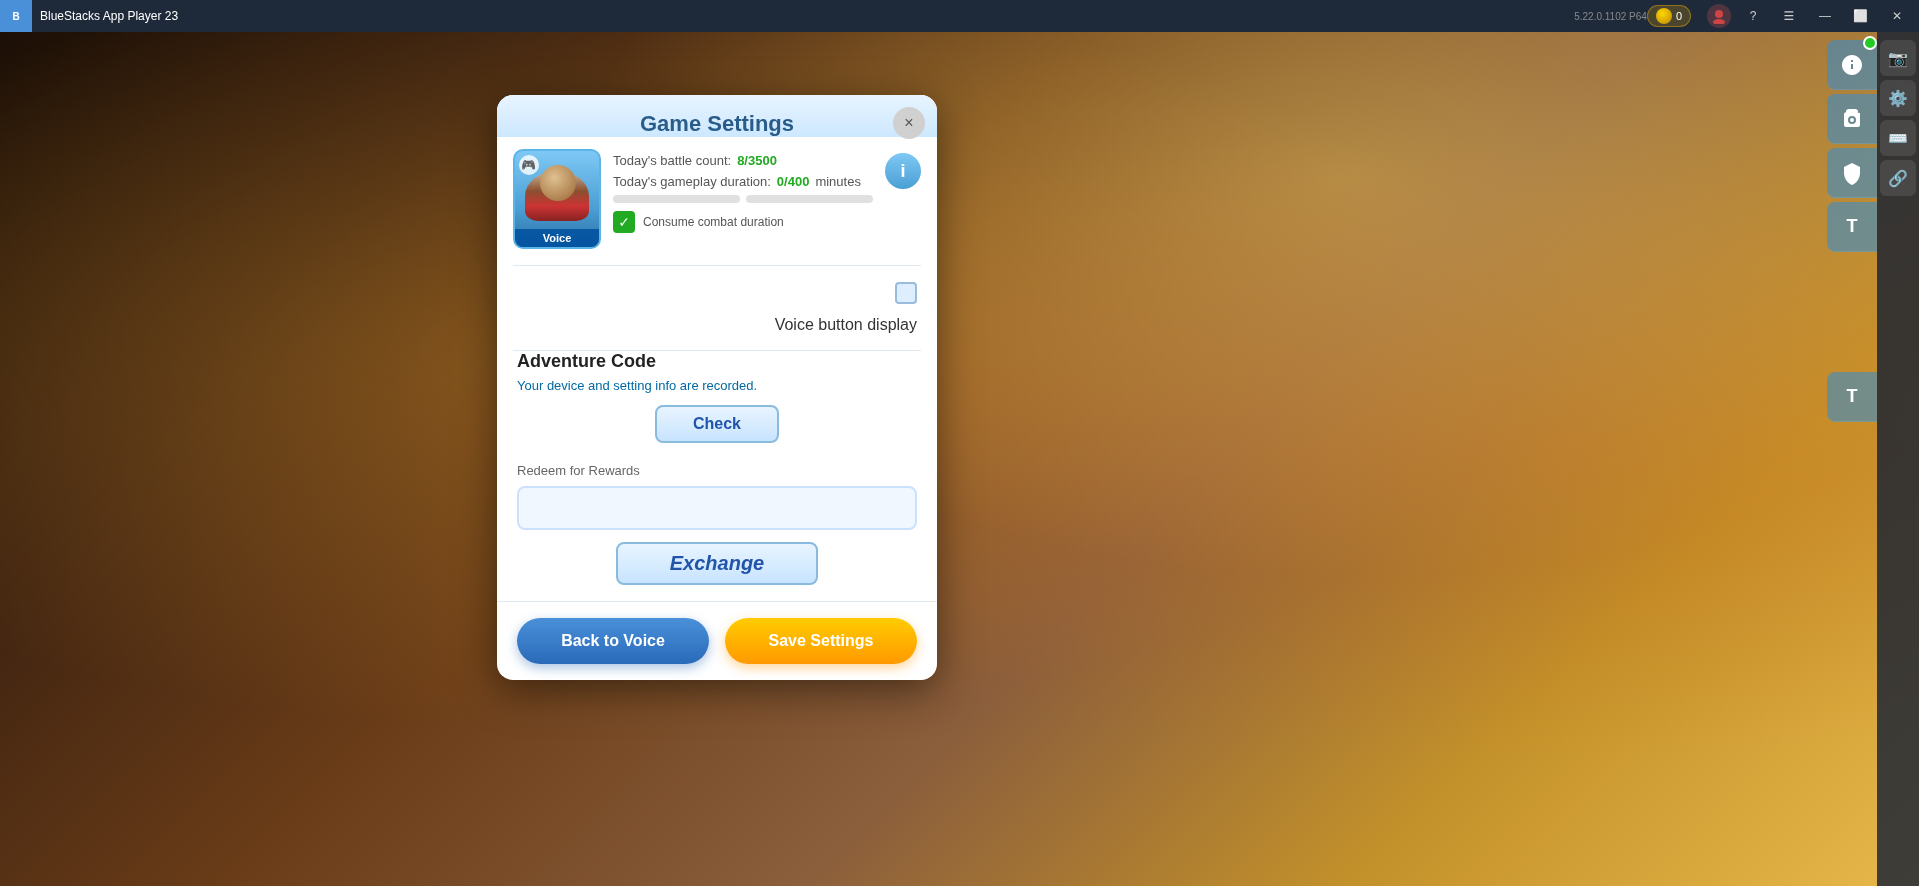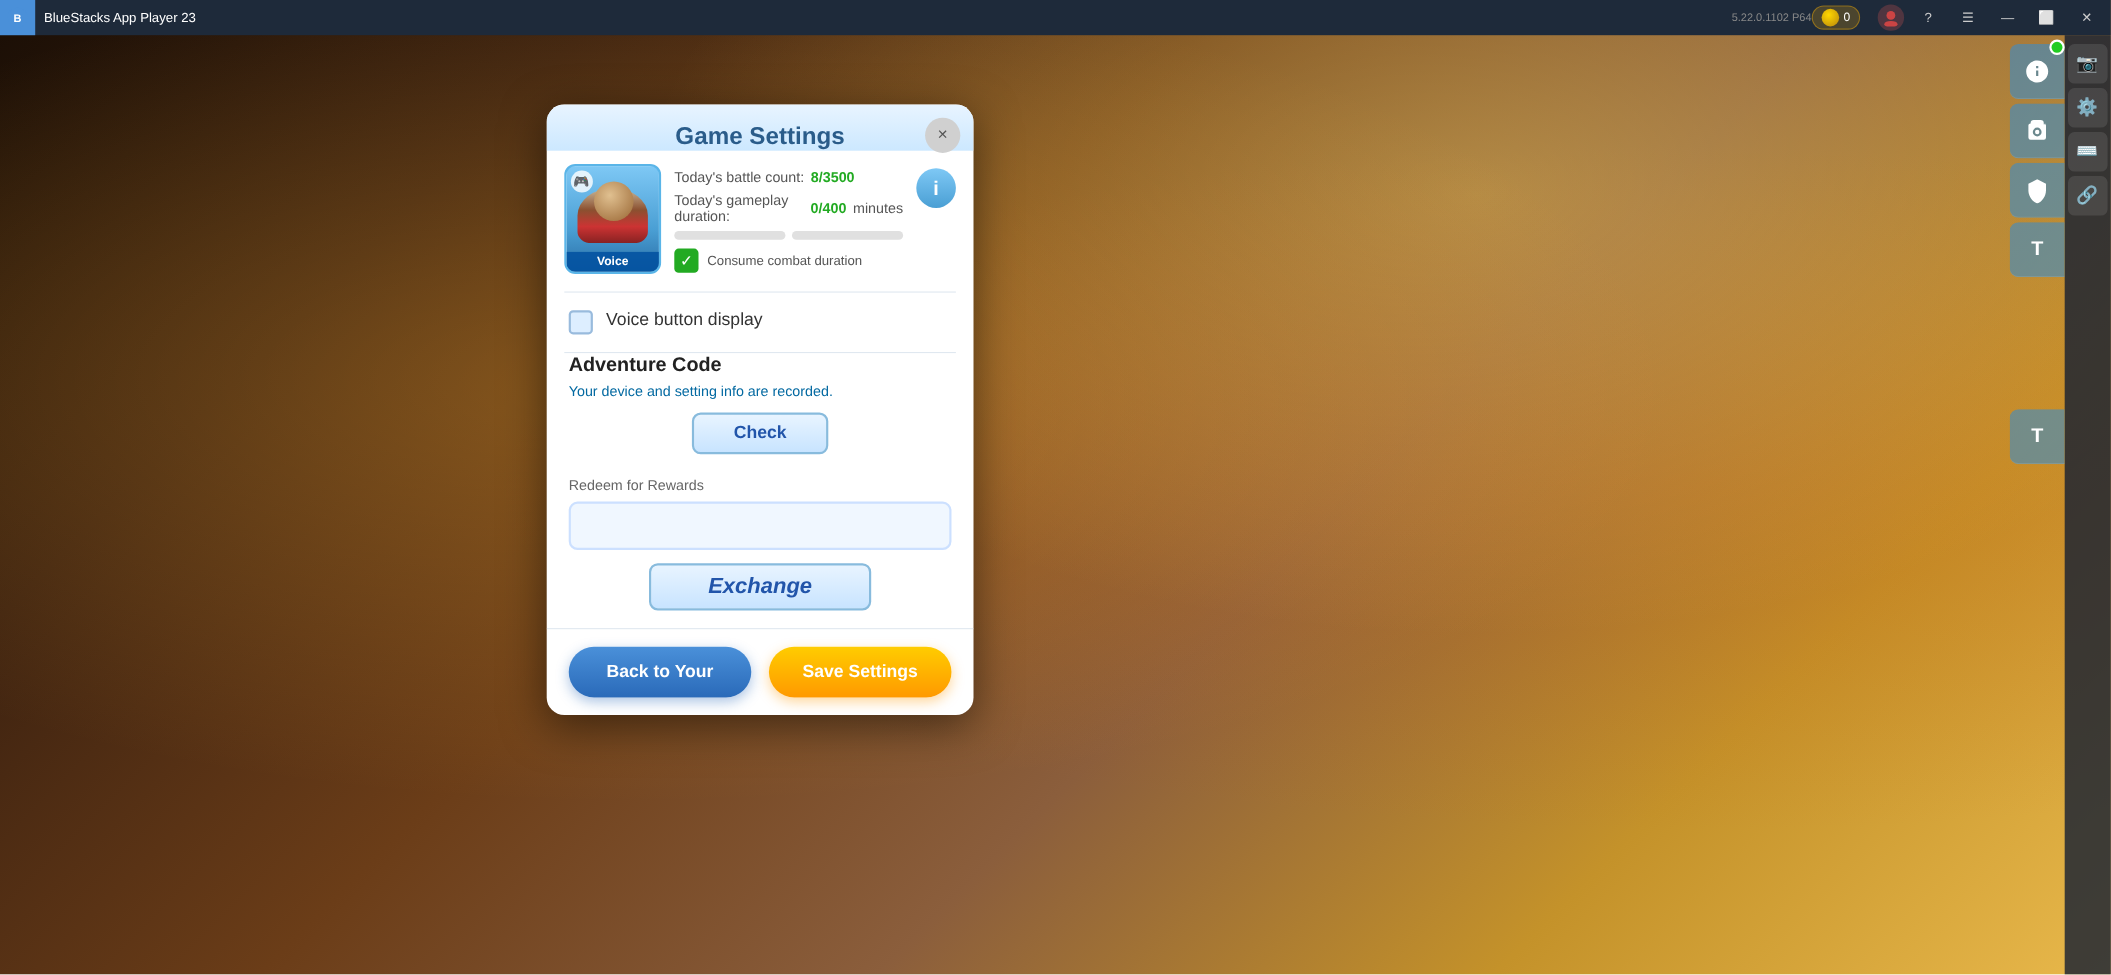--- a/index.html
+++ b/index.html
@@ -126,21 +126,21 @@
       color: #ccc;
       font-size: 14px;
       cursor: pointer;
     }
 
     
     .dialog {
       position: absolute;
       left: 497px;
       top: 95px;
-      width: 388px;
+      width: 440px;
       background: #ffffff;
       border-radius: 16px;
       box-shadow: 0 10px 40px rgba(0,0,0,0.5);
       z-index: 300;
       overflow: hidden;
     }
 
     .dialog-header {
       background: linear-gradient(180deg, #e8f4ff 0%, #cce8ff 100%);
       padding: 16px 20px 0;
@@ -300,22 +300,23 @@
     .divider {
       height: 1px;
       background: #e0e8f0;
       margin: 0 16px;
     }
 
     
     .voice-section {
       padding: 16px 20px;
       display: flex;
-      align-items: flex-start;
+      align-items: flex-end;
       gap: 12px;
+      flex-direction: column;
     }
 
     .checkbox-square {
       width: 22px;
       height: 22px;
       background: #ddeeff;
       border: 2px solid #99bbdd;
       border-radius: 4px;
       cursor: pointer;
     }
@@ -555,19 +556,19 @@
   <div class="adventure-section">
     <div class="adventure-title">Adventure Code</div>
     <div class="adventure-desc">Your device and setting info are recorded.</div>
     <button class="check-btn">Check</button>
     <div class="redeem-label">Redeem for Rewards</div>
     <input class="redeem-input" type="text" style="">
     <button class="exchange-btn">Exchange</button>
   </div>
 
   <div class="dialog-footer">
-    <button class="btn-back-login">Back to Your</button>
+    <button class="btn-back-login">Back to Voice</button>
     <button class="btn-save-settings">Save Settings</button>
   </div>
 
 </div>
 
 <div style="position:absolute;right:42px;top:36px;width:14px;height:14px;background:#22cc22;border-radius:50%;z-index:400;border:2px solid white;"></div>
 
 </body></html>

